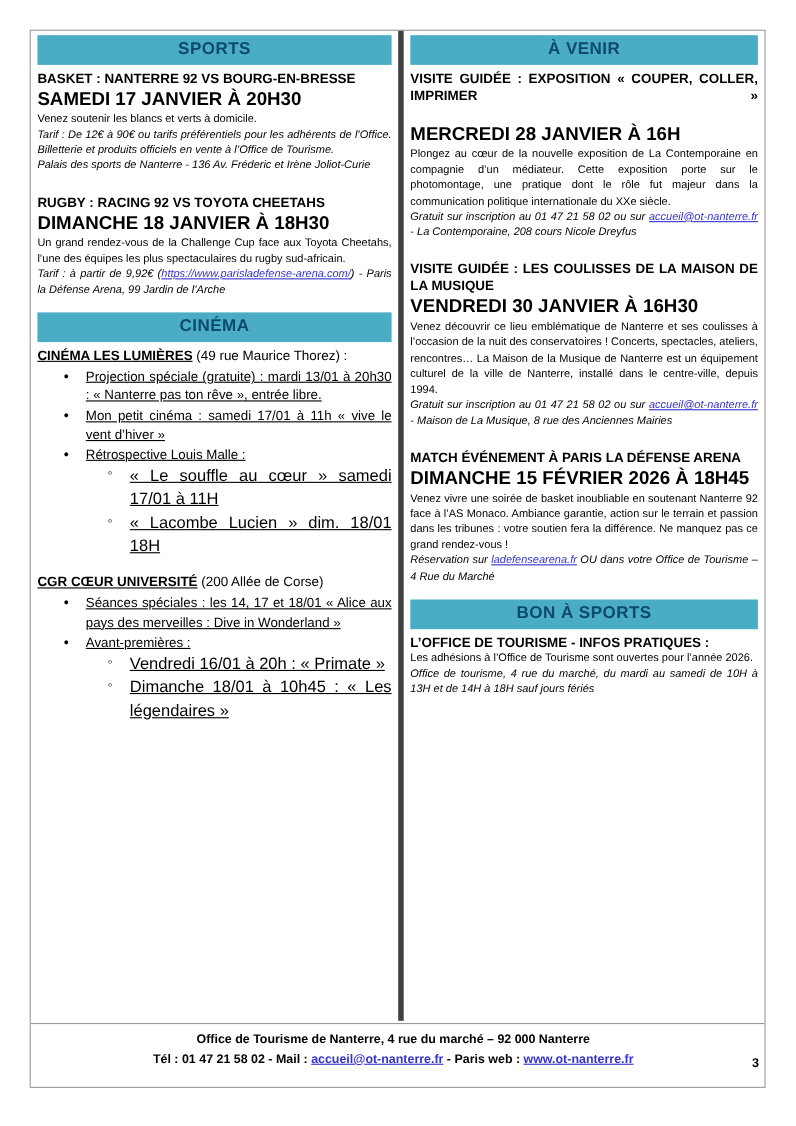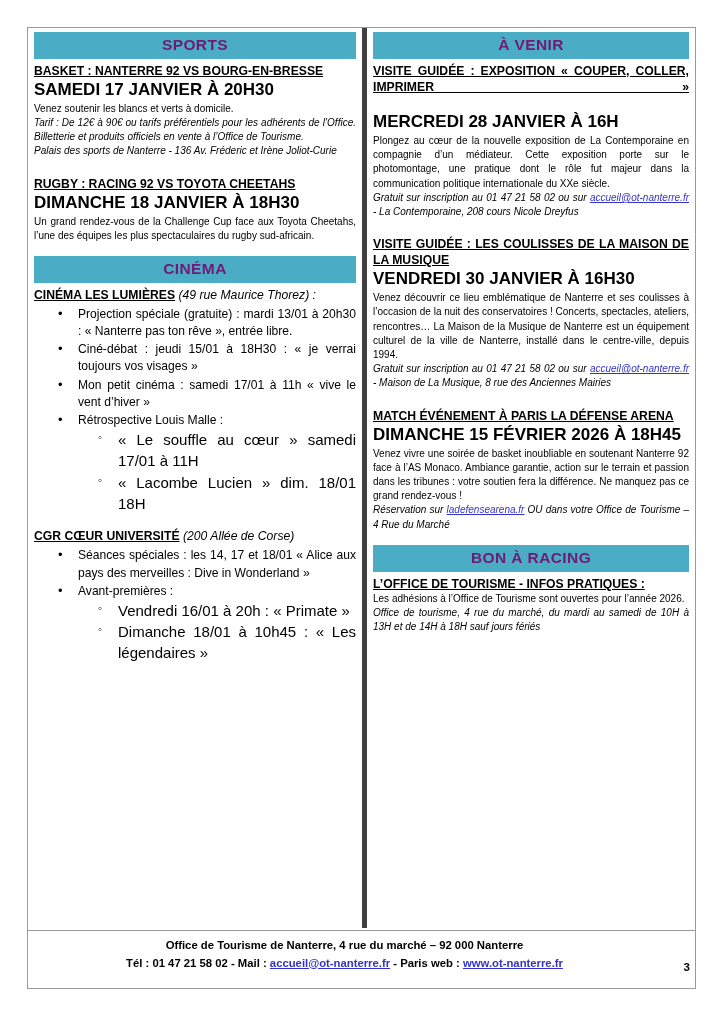--- a/index.html
+++ b/index.html
@@ -51,37 +51,36 @@
   .col-left {
     width: 334px;
   }
   .col-right {
     width: 333px;
     border-left: 5px solid #404040;
   }
 
   .section-header {
     background: #4BACC6;
-    color: #701a75;
+    color: #0c4a6e;
     font-weight: bold;
     font-size: 15.5px;
     text-align: center;
     letter-spacing: 0.4px;
     padding: 4px 0 5px 0;
     line-height: 1.15;
     margin: 0 0 4px 0;
   }
   .section-header.gap-top {
     margin-top: 13px;
   }
 
   .evt-title {
     font-weight: bold;
     font-size: 12.2px;
-    text-decoration: underline;
     line-height: 1.32;
     margin: 0;
     text-align: justify;
     text-justify: inter-word;
   }
   .evt-title.justified-spread {
     text-align: justify;
   }
   .evt-title.justified-spread::after {
     content: "";
@@ -111,35 +110,35 @@
   .sub-head {
     font-size: 12.2px;
     line-height: 1.4;
     margin: 0;
   }
   .sub-head .name {
     font-weight: bold;
     text-decoration: underline;
   }
   .sub-head .addr {
-    font-style: italic;
   }
 
   ul.bullets {
     list-style: none;
     margin: 2px 0 0 0;
     padding: 0;
   }
   ul.bullets > li {
     position: relative;
     padding-left: 44px;
     font-size: 12.1px;
     line-height: 1.42;
     text-align: justify;
     margin: 0 0 1px 0;
+    text-decoration: underline;
   }
   ul.bullets > li::before {
     content: "\2022";
     position: absolute;
     left: 24px;
     top: -1px;
     font-size: 13px;
   }
   ul.subbullets {
     list-style: none;
@@ -176,21 +175,21 @@
   .footer-divider {
     position: absolute;
     left: 28px;
     top: 930px;
     width: 667px;
     height: 1px;
     background: #9a9a9a;
   }
   .footer {
     position: absolute;
-    left: 11px;
+    left: 24px;
     top: 933px;
     width: 667px;
     text-align: center;
     font-size: 11.3px;
     font-weight: bold;
     line-height: 1.55;
     padding-top: 4px;
     box-sizing: border-box;
   }
   .page-number {
@@ -221,32 +220,30 @@
         <p class="body-text italic">Tarif : De 12€ à 90€ ou tarifs préférentiels pour les adhérents de l’Office. Billetterie et produits officiels en vente à l’Office de Tourisme.</p>
         <p class="body-text italic">Palais des sports de Nanterre - 136 Av. Fréderic et Irène Joliot-Curie</p>
       </div>
 
       <div class="spacer-lg"></div>
 
       <div>
         <p class="evt-title">RUGBY : RACING 92 VS TOYOTA CHEETAHS</p>
         <p class="evt-date">DIMANCHE 18 JANVIER À 18H30</p>
         <p class="body-text">Un grand rendez-vous de la Challenge Cup face aux Toyota Cheetahs, l’une des équipes les plus spectaculaires du rugby sud-africain.</p>
+        <p class="body-text italic"><span>Tarif : à partir de 9,92€ (</span><a class="link-italic" href="#">https://www.parisladefense-arena.com/</a><span>) - Paris la Défense Arena, 99 Jardin de l’Arche</span></p>
       </div>
 
       <div class="section-header gap-top">CINÉMA</div>
 
       <div>
         <p class="sub-head"><span class="name">CINÉMA LES LUMIÈRES</span> <span class="addr">(49 rue Maurice Thorez) :</span></p>
         <ul class="bullets">
           <li>
             <span>Projection spéciale (gratuite) : mardi 13/01 à 20h30 : « Nanterre pas ton rêve », entrée libre.</span>
-          </li>
-          <li>
-            <span>Ciné-débat : jeudi 15/01 à 18H30 : « je verrai toujours vos visages »</span>
           </li>
           <li>
             <span>Mon petit cinéma : samedi 17/01 à 11h « vive le vent d’hiver »</span>
           </li>
           <li>
             <span>Rétrospective Louis Malle :</span>
             <ul class="subbullets">
               <li>
                 <span>« Le souffle au cœur » samedi 17/01 à 11H</span>
               </li>
@@ -304,21 +301,21 @@
 
       <div class="spacer-lg"></div>
 
       <div>
         <p class="evt-title">MATCH ÉVÉNEMENT À PARIS LA DÉFENSE ARENA</p>
         <p class="evt-date">DIMANCHE 15 FÉVRIER 2026 À 18H45</p>
         <p class="body-text">Venez vivre une soirée de basket inoubliable en soutenant Nanterre 92 face à l’AS Monaco. Ambiance garantie, action sur le terrain et passion dans les tribunes : votre soutien fera la différence. Ne manquez pas ce grand rendez-vous !</p>
         <p class="body-text italic"><span>Réservation sur </span><a class="link-italic" href="#">ladefensearena.fr</a><span> OU dans votre Office de Tourisme – 4 Rue du Marché</span></p>
       </div>
 
-      <div class="section-header gap-top">BON À RACING</div>
+      <div class="section-header gap-top">BON À SPORTS</div>
 
       <div>
         <p class="evt-title">L’OFFICE DE TOURISME - INFOS PRATIQUES :</p>
         <p class="body-text">Les adhésions à l’Office de Tourisme sont ouvertes pour l’année 2026.</p>
         <p class="body-text italic"> Office de tourisme, 4 rue du marché, du mardi au samedi de 10H à 13H et de 14H à 18H sauf jours fériés</p>
       </div>
 
     </div>
   </div>
 

